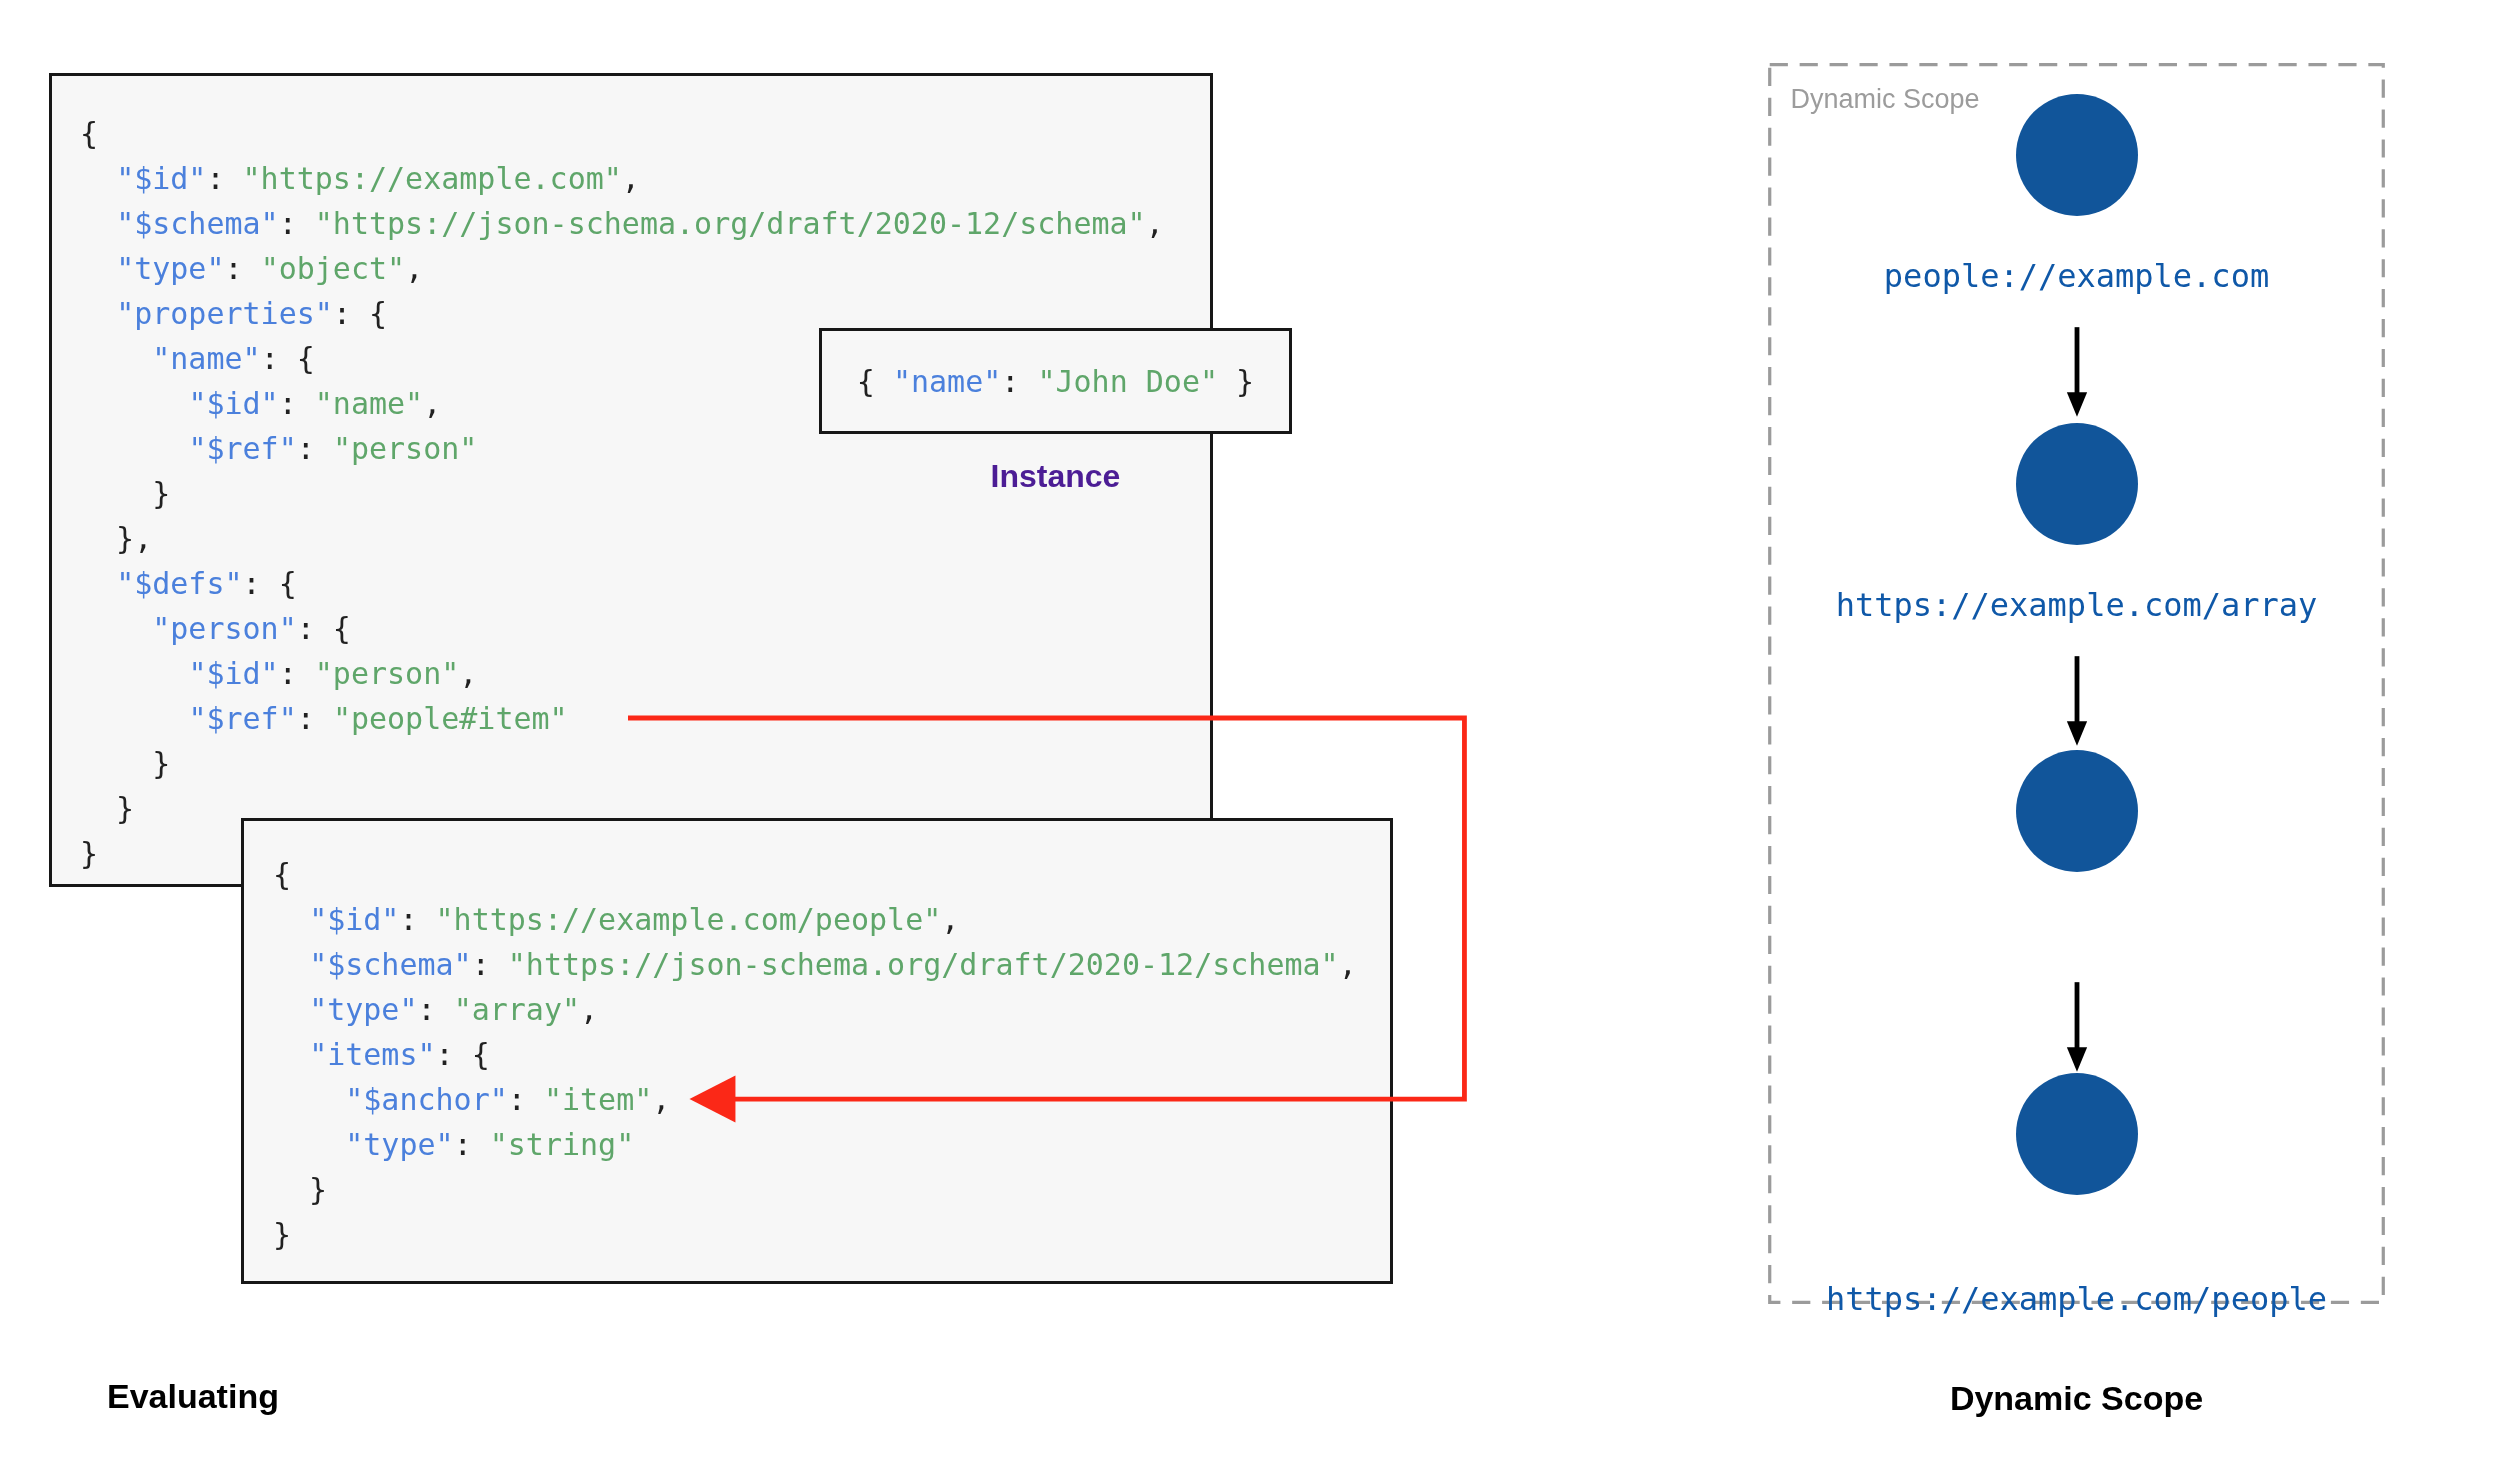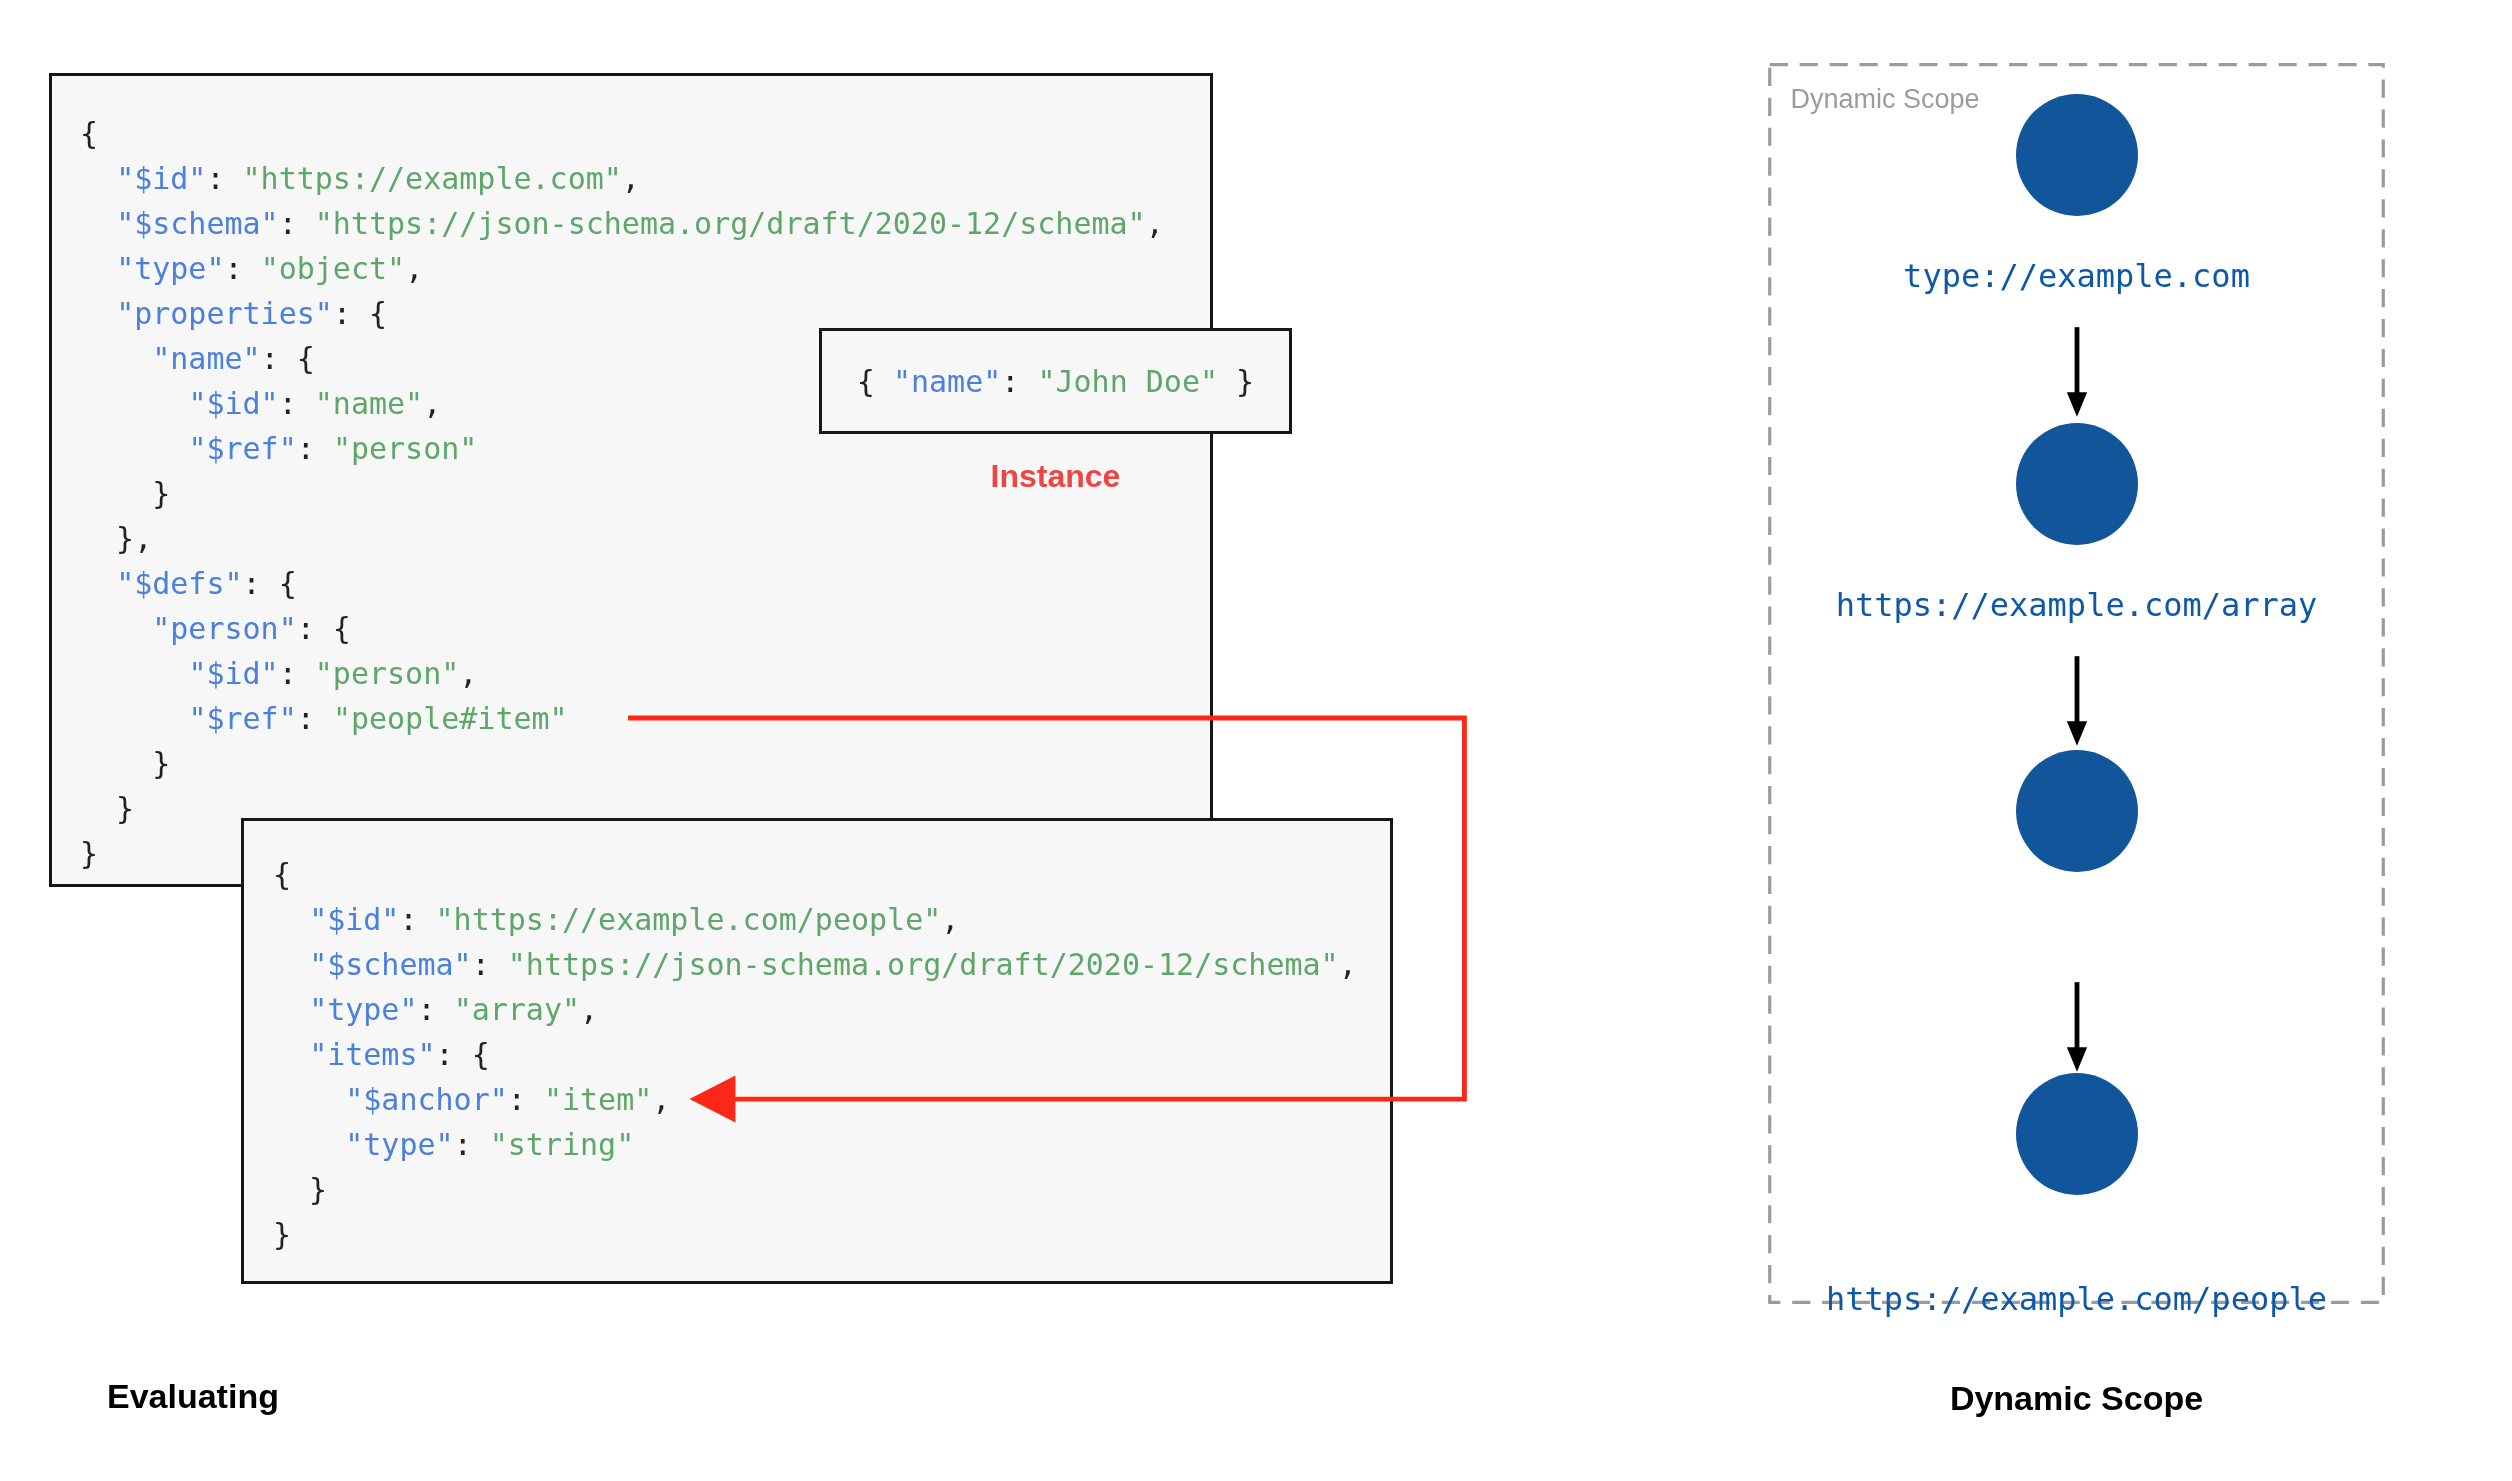--- a/index.html
+++ b/index.html
@@ -33,21 +33,21 @@
   #box2 { left:241px; top:818px; width:1152px; height:466px; z-index:2; }
   #box2 .code { padding:31px 0 0 29px; }
 
   #instance-box {
     left:819px; top:328px; width:473px; height:106px; z-index:3;
     border-width:3.7px;
     display:flex; align-items:center; justify-content:center;
   }
   #instance-caption {
     position:absolute; left:819px; top:458px; width:473px; z-index:3;
-    text-align:center; font-weight:bold; font-size:32px; color:#ef4444;
+    text-align:center; font-weight:bold; font-size:32px; color:#4c1d95;
   }
 
   #ref-arrow-svg { position:absolute; left:0; top:0; z-index:4; pointer-events:none; }
 
   #scope-panel { position:absolute; left:1768px; top:63px; width:617px; height:1241px; z-index:1; }
   #panel-border { position:absolute; left:0; top:0; }
   #scope-watermark {
     position:absolute; left:22.4px; top:21.4px;
     font-size:27px; color:var(--watermark);
   }
@@ -130,21 +130,21 @@
     <polygon points="1290,2056 1376,2012 1376,2100" fill="#FB2817"></polygon>
   </svg>
 
   <div id="scope-panel">
     <svg id="panel-border" width="617" height="1241" viewBox="0 0 1154 2322">
       <rect x="3" y="3" width="1148" height="2316" fill="none" stroke="#9B9B9B" stroke-width="6" stroke-dasharray="34 22"></rect>
     </svg>
     <div id="scope-watermark">Dynamic Scope</div>
 
     <div class="scope-node-circle c1"></div>
-    <div class="scope-url u1">type://example.com</div>
+    <div class="scope-url u1">people://example.com</div>
 
     <svg class="scope-arrow a1" width="32" height="91" viewBox="0 0 60 170">
       <line x1="30" y1="0" x2="30" y2="126" stroke="#000" stroke-width="9"></line>
       <polygon points="30,168 11,122 49,122" fill="#000"></polygon>
     </svg>
 
     <div class="scope-node-circle c2"></div>
     <div class="scope-url u2">https://example.com/array</div>
 
     <svg class="scope-arrow a2" width="32" height="91" viewBox="0 0 60 170">

